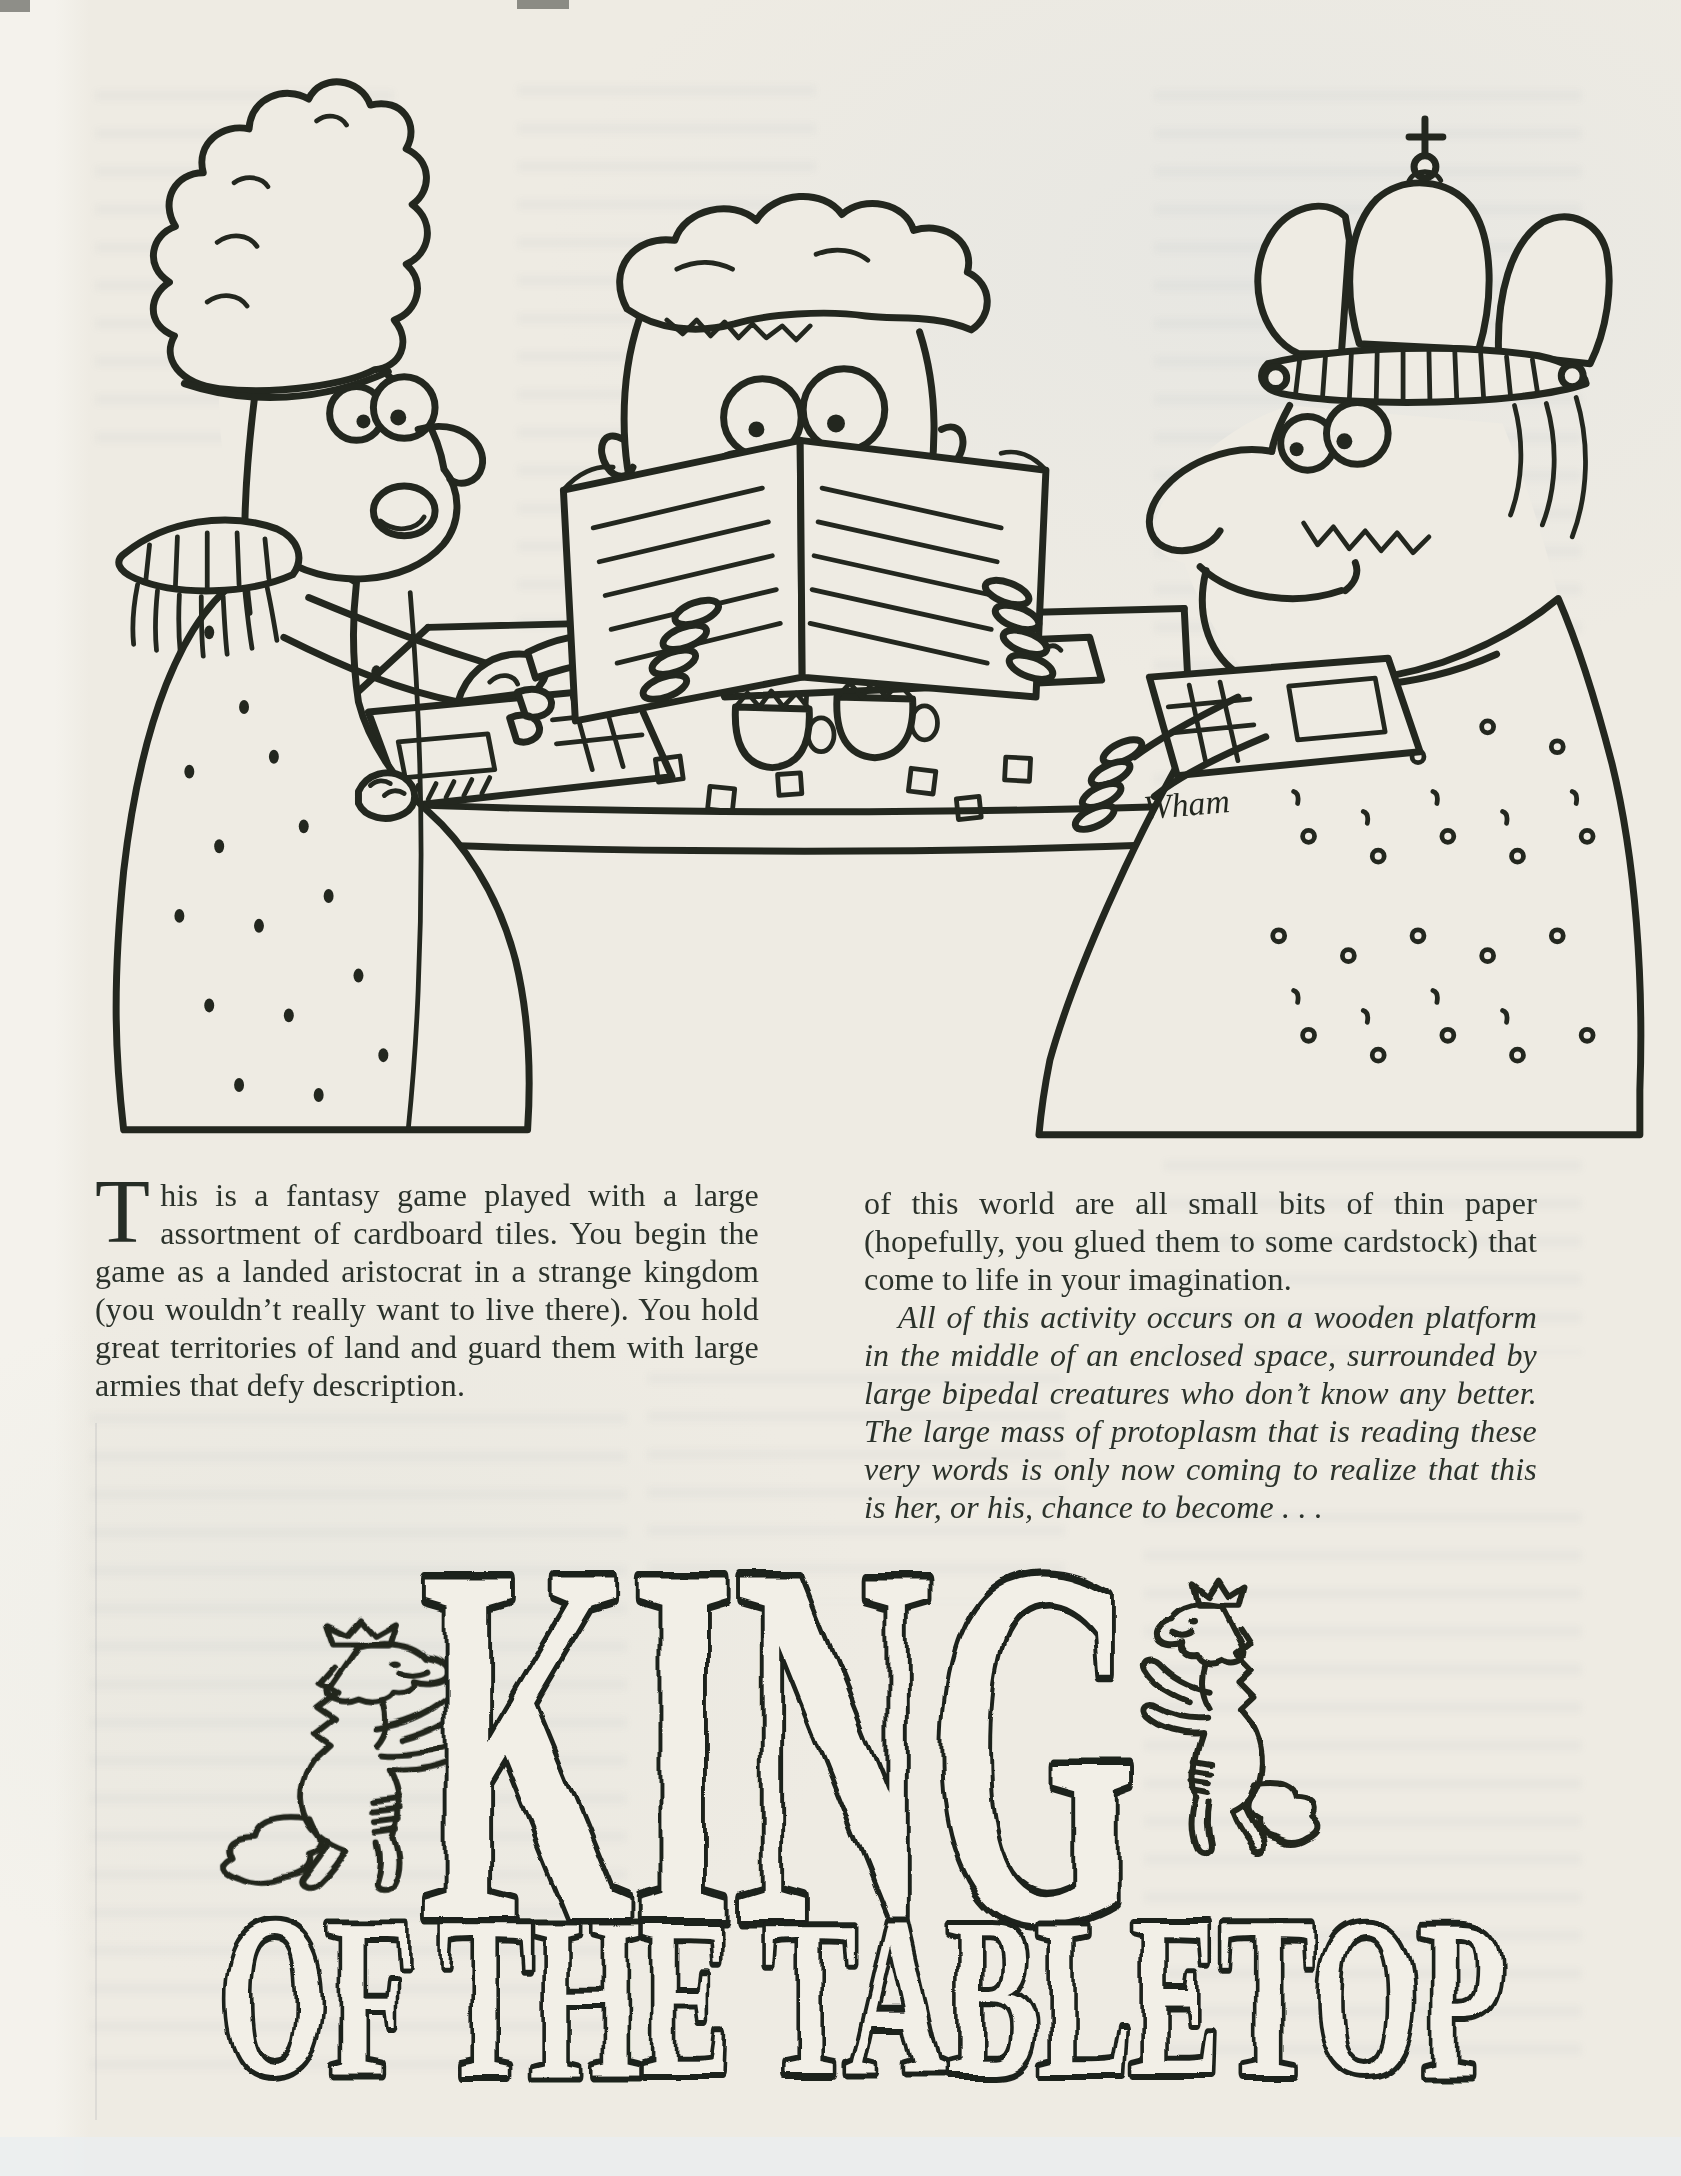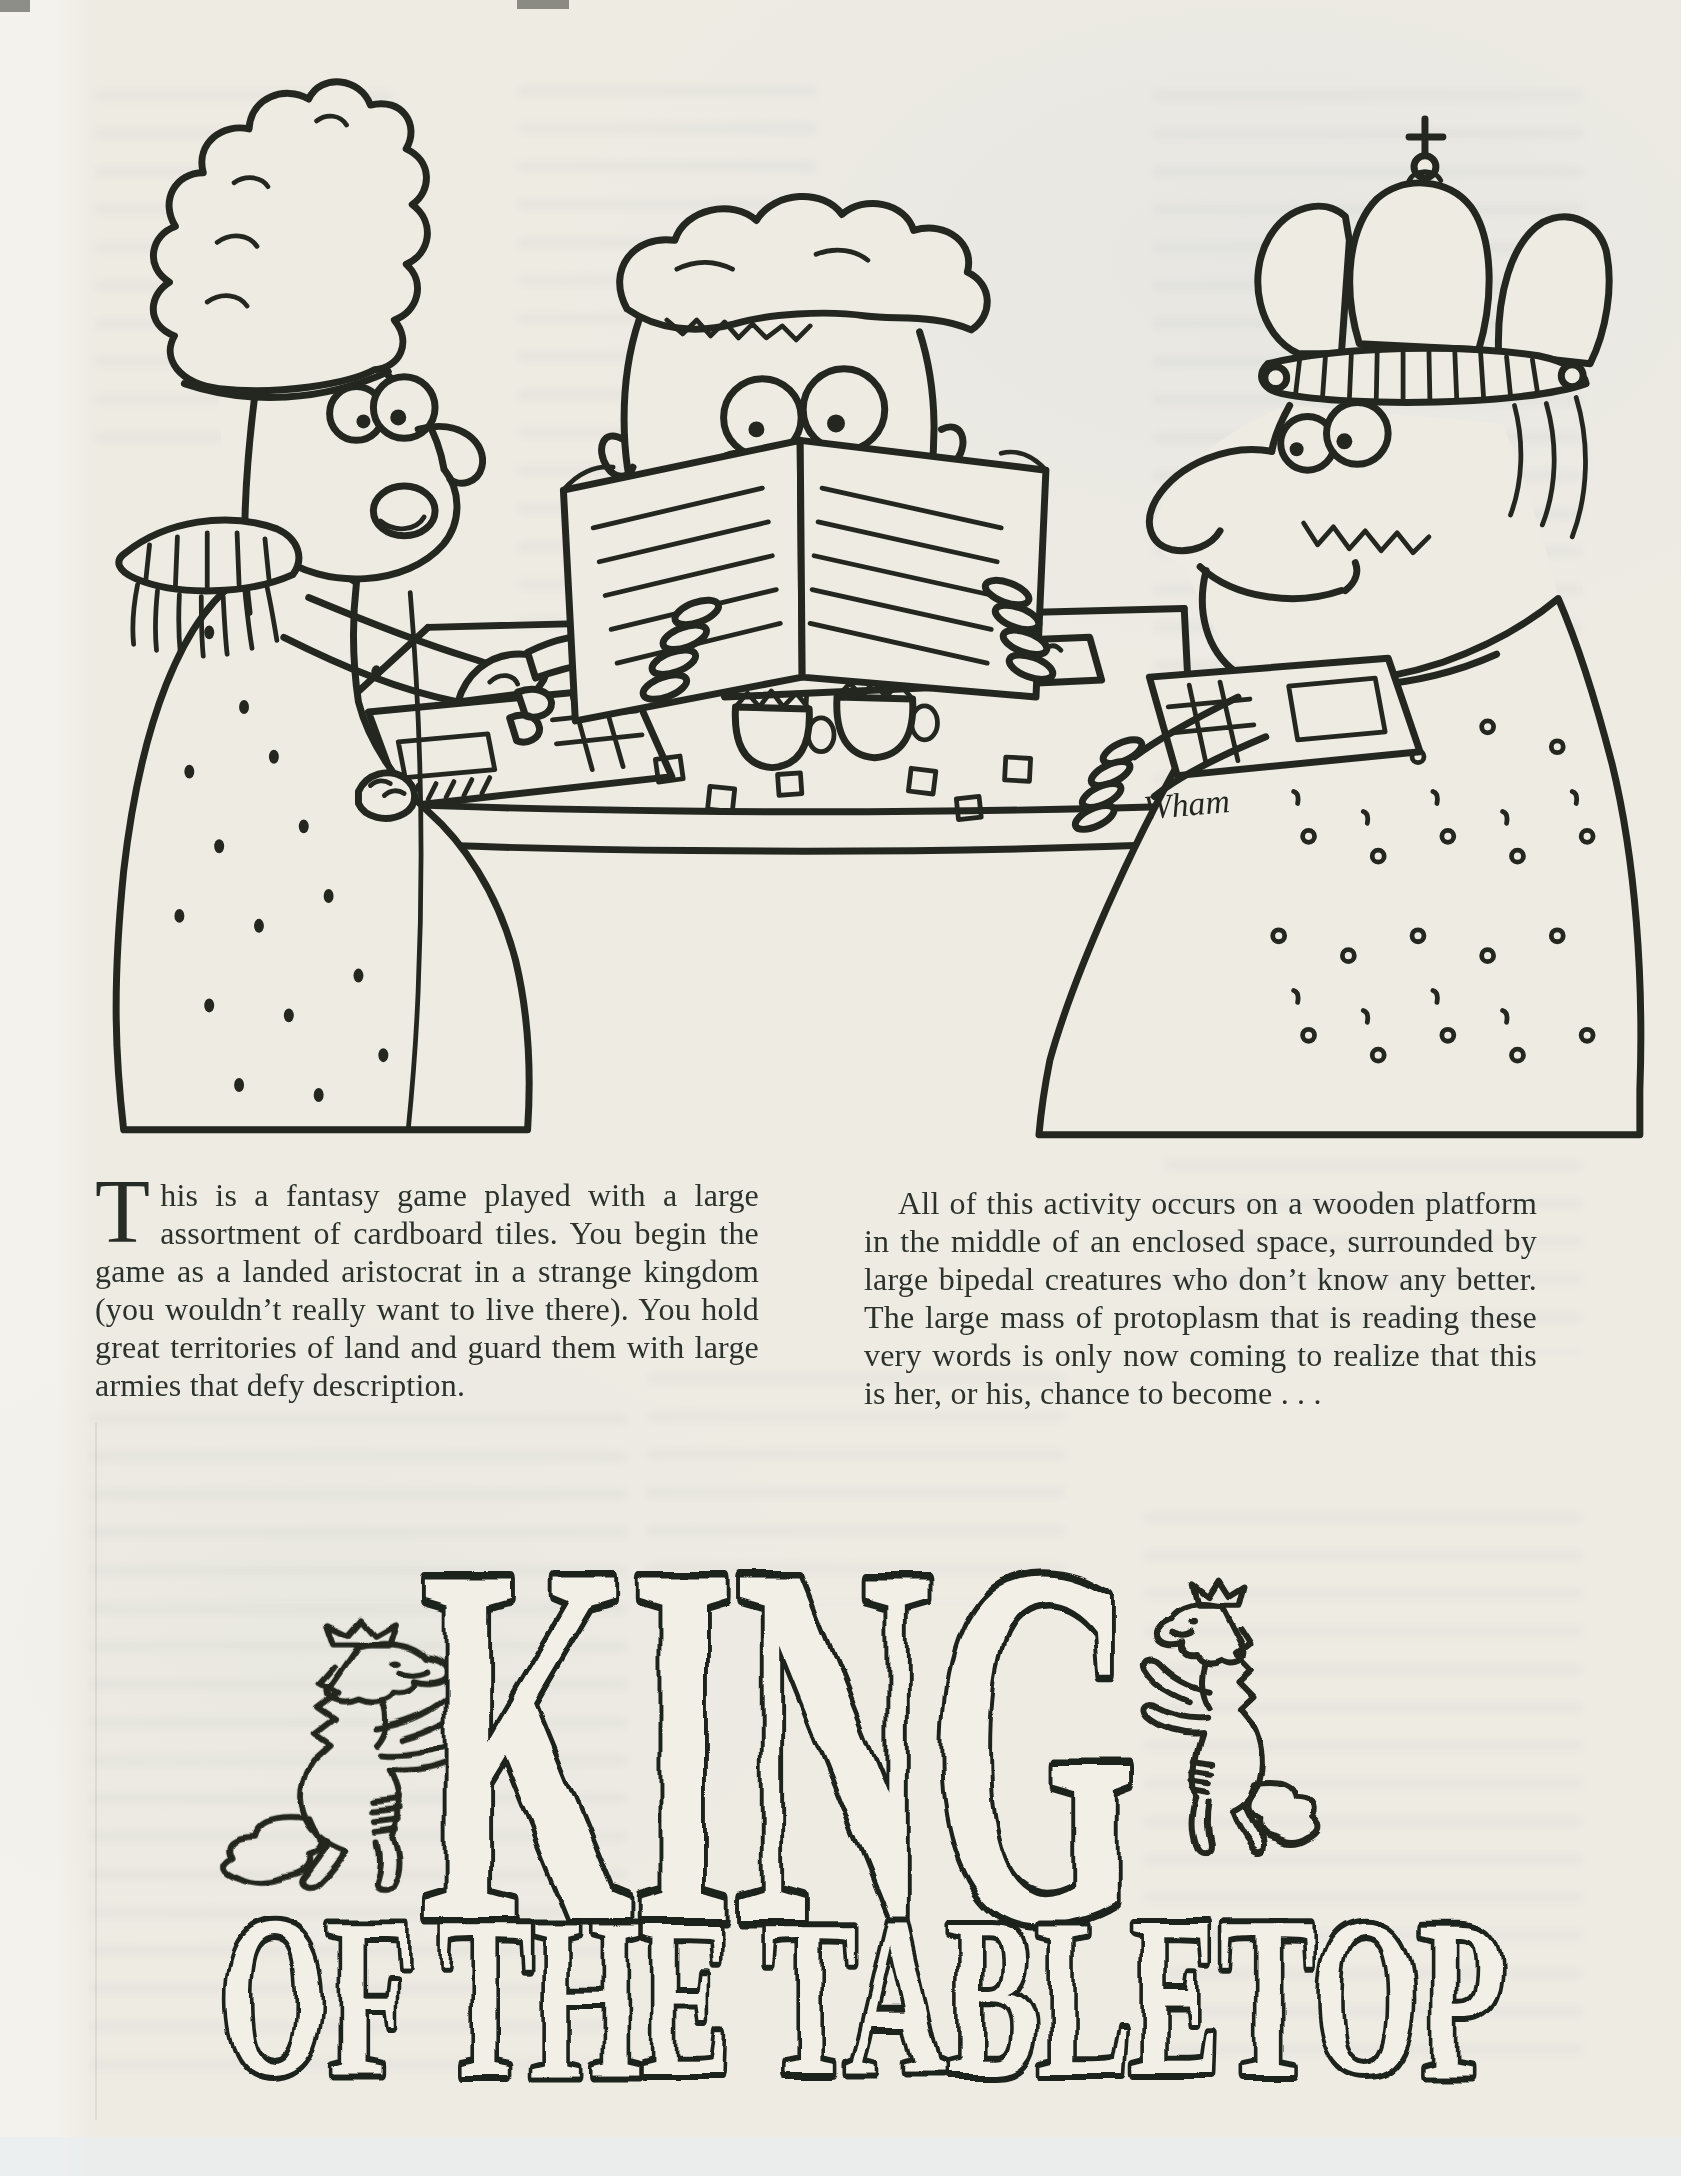--- a/index.html
+++ b/index.html
@@ -19,21 +19,21 @@
     position:absolute; opacity:.5; filter:blur(3px); pointer-events:none;
     background:repeating-linear-gradient(180deg, rgba(125,140,155,.10) 0 11px, rgba(0,0,0,0) 11px 38px);
   }
   .illus{position:absolute;left:60px;top:55px;overflow:visible;}
   .titleart{position:absolute;left:179px;top:1552px;overflow:visible;}
   .col{
     position:absolute; color:#2b322b; font-size:32px; line-height:38px;
     text-align:justify; letter-spacing:0.2px;
   }
   .col p{margin:0;}
-  .col p.ind{text-indent:34px;}
+  .col p.ind{text-indent:34px;font-style:italic;}
   .dropcap{
     float:left; font-size:90px; line-height:68px; padding:2px 10px 0 0;
     color:#262d26;
   }
   .s7{fill:none;stroke:#23271f;stroke-width:7;stroke-linecap:round;stroke-linejoin:round}
   .s5{fill:none;stroke:#23271f;stroke-width:4.8;stroke-linecap:round;stroke-linejoin:round}
   .fb{fill:#eeebe3;stroke:#23271f;stroke-width:7;stroke-linecap:round;stroke-linejoin:round}
   .fq{fill:#eeebe3;stroke:none}
   .dk{fill:#23271f;stroke:none}
   .sig{font-style:italic;font-size:34px;fill:#23271f;font-family:"Liberation Serif",serif;}
@@ -243,20 +243,21 @@
       <ellipse class="fb" cx="970" cy="590" rx="23" ry="10" transform="rotate(20 970 590)"></ellipse>
       <ellipse class="fb" cx="976" cy="615" rx="23" ry="10" transform="rotate(20 976 615)"></ellipse>
     </g>
   </svg>
 
   <div class="col" style="left:95px;top:1176px;width:664px;">
     <p><span class="dropcap">T</span><span>his is a fantasy game played with a large assortment of cardboard tiles. You begin the game as a landed aristocrat in a strange kingdom (you wouldn’t really want to live there). You hold great territories of land and guard them with large armies that defy description.</span></p>
   </div>
 
   <div class="col" style="left:864px;top:1184px;width:673px;">
+    <p><span>of this world are all small bits of thin paper (hopefully, you glued them to some cardstock) that come to life in your imagination.</span></p>
     <p class="ind"><span>All of this activity occurs on a wooden platform in the middle of an enclosed space, surrounded by large bipedal creatures who don’t know any better. The large mass of protoplasm that is reading these very words is only now coming to realize that this is her, or his, chance to become . . .</span></p>
   </div>
 
   <svg class="titleart" width="1343" height="577" viewBox="0 0 1350 580">
     <defs>
       <filter id="wob" x="-10%" y="-10%" width="120%" height="120%">
         <feTurbulence type="fractalNoise" baseFrequency="0.012 0.02" numOctaves="2" seed="11" result="n"></feTurbulence>
         <feDisplacementMap in="SourceGraphic" in2="n" scale="14" xChannelSelector="R" yChannelSelector="G"></feDisplacementMap>
       </filter>
       <g id="horse" fill="none" stroke="#23271f" stroke-width="6" stroke-linecap="round" stroke-linejoin="round">

